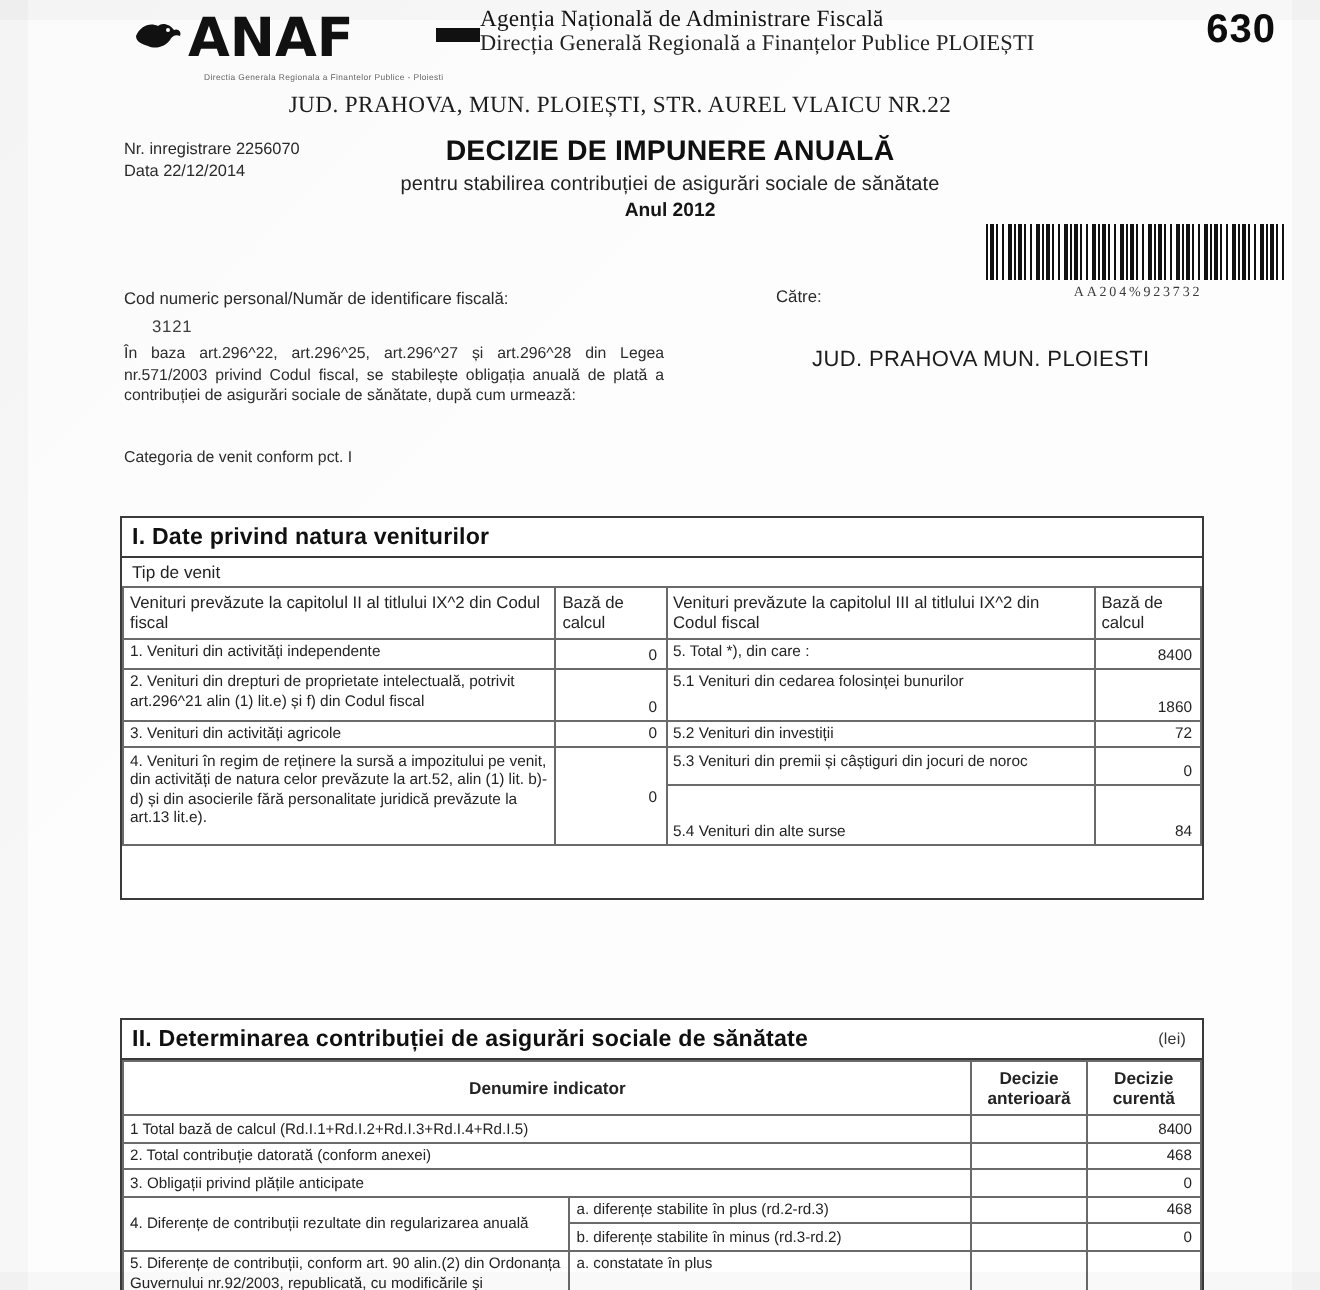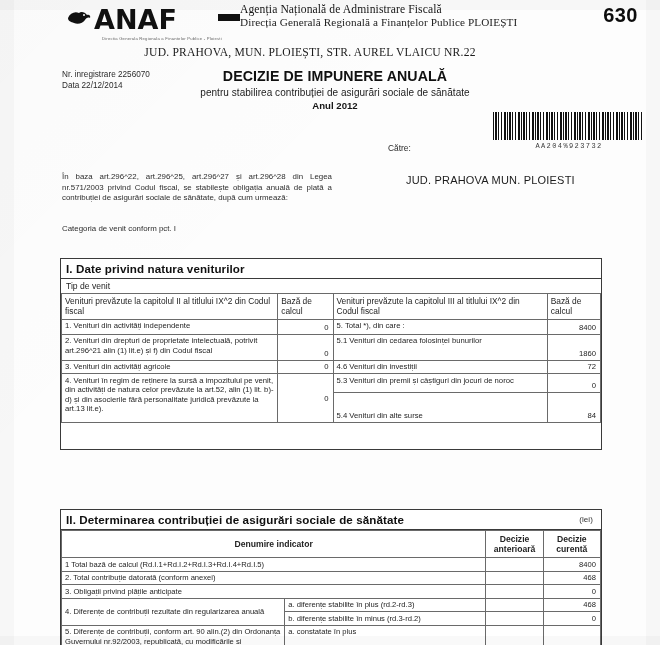--- a/index.html
+++ b/index.html
@@ -161,21 +161,21 @@
     height: 28px;
     width: 150px;
     background-image: repeating-linear-gradient(90deg,
       #111 0px, #111 1px, #fff 1px, #fff 2px,
       #111 2px, #111 4px, #fff 4px, #fff 5px,
       #111 5px, #111 6px, #fff 6px, #fff 8px,
       #111 8px, #111 9px, #fff 9px, #fff 11px,
       #111 11px, #111 13px, #fff 13px, #fff 14px);
   }
   .barcode-text {
-    font-family: Liberation Mono, monospace;
+    font-family: Liberation Serif, serif;
     font-size: 7px;
     letter-spacing: 1.4px;
     color: #3a3a3a;
     margin-top: 2px;
   }
 
   
   .cnp-block {
     position: absolute;
     left: 62px;
@@ -340,20 +340,24 @@
     <div class="title-main">DECIZIE DE IMPUNERE ANUALĂ</div>
     <div class="title-sub">pentru stabilirea contribuției de asigurări sociale de sănătate</div>
     <div class="title-year">Anul 2012</div>
   </div>
 
   <div class="barcode-wrap">
     <div class="barcode-bars"></div>
     <div class="barcode-text">AA204%923732</div>
   </div>
 
+  <div class="cnp-block">
+    <div>Cod numeric personal/Număr de identificare fiscală:</div>
+    <div class="cnp-value">3121</div>
+  </div>
 
   <div class="catre-block">
     <div>Către:</div>
     <div class="catre-value">JUD. PRAHOVA MUN. PLOIESTI</div>
   </div>
 
   <div class="legal-para">În baza art.296^22, art.296^25, art.296^27 și art.296^28 din Legea nr.571/2003 privind Codul fiscal, se stabilește obligația anuală de plată a contribuției de asigurări sociale de sănătate, după cum urmează:</div>
   <div class="category-line">Categoria de venit conform pct. I</div>
 
   <div class="section-box" id="section1-box">
@@ -383,21 +387,21 @@
         </tr>
         <tr style="height:26px">
           <td>2. Venituri din drepturi de proprietate intelectuală, potrivit art.296^21 alin (1) lit.e) și f) din Codul fiscal</td>
           <td class="num vbot">0</td>
           <td>5.1 Venituri din cedarea folosinței bunurilor</td>
           <td class="num vbot">1860</td>
         </tr>
         <tr style="height:13px">
           <td>3. Venituri din activități agricole</td>
           <td class="num vbot">0</td>
-          <td>4.6 Venituri din investiții</td>
+          <td>5.2 Venituri din investiții</td>
           <td class="num vbot">72</td>
         </tr>
         <tr style="height:19px">
           <td rowspan="2">4. Venituri în regim de reținere la sursă a impozitului pe venit, din activități de natura celor prevăzute la art.52, alin (1) lit. b)-d) și din asocierile fără personalitate juridică prevăzute la art.13 lit.e).</td>
           <td rowspan="2" class="num vmid">0</td>
           <td>5.3 Venituri din premii și câștiguri din jocuri de noroc</td>
           <td class="num vbot">0</td>
         </tr>
         <tr style="height:30px">
           <td class="vbot">5.4 Venituri din alte surse</td>

